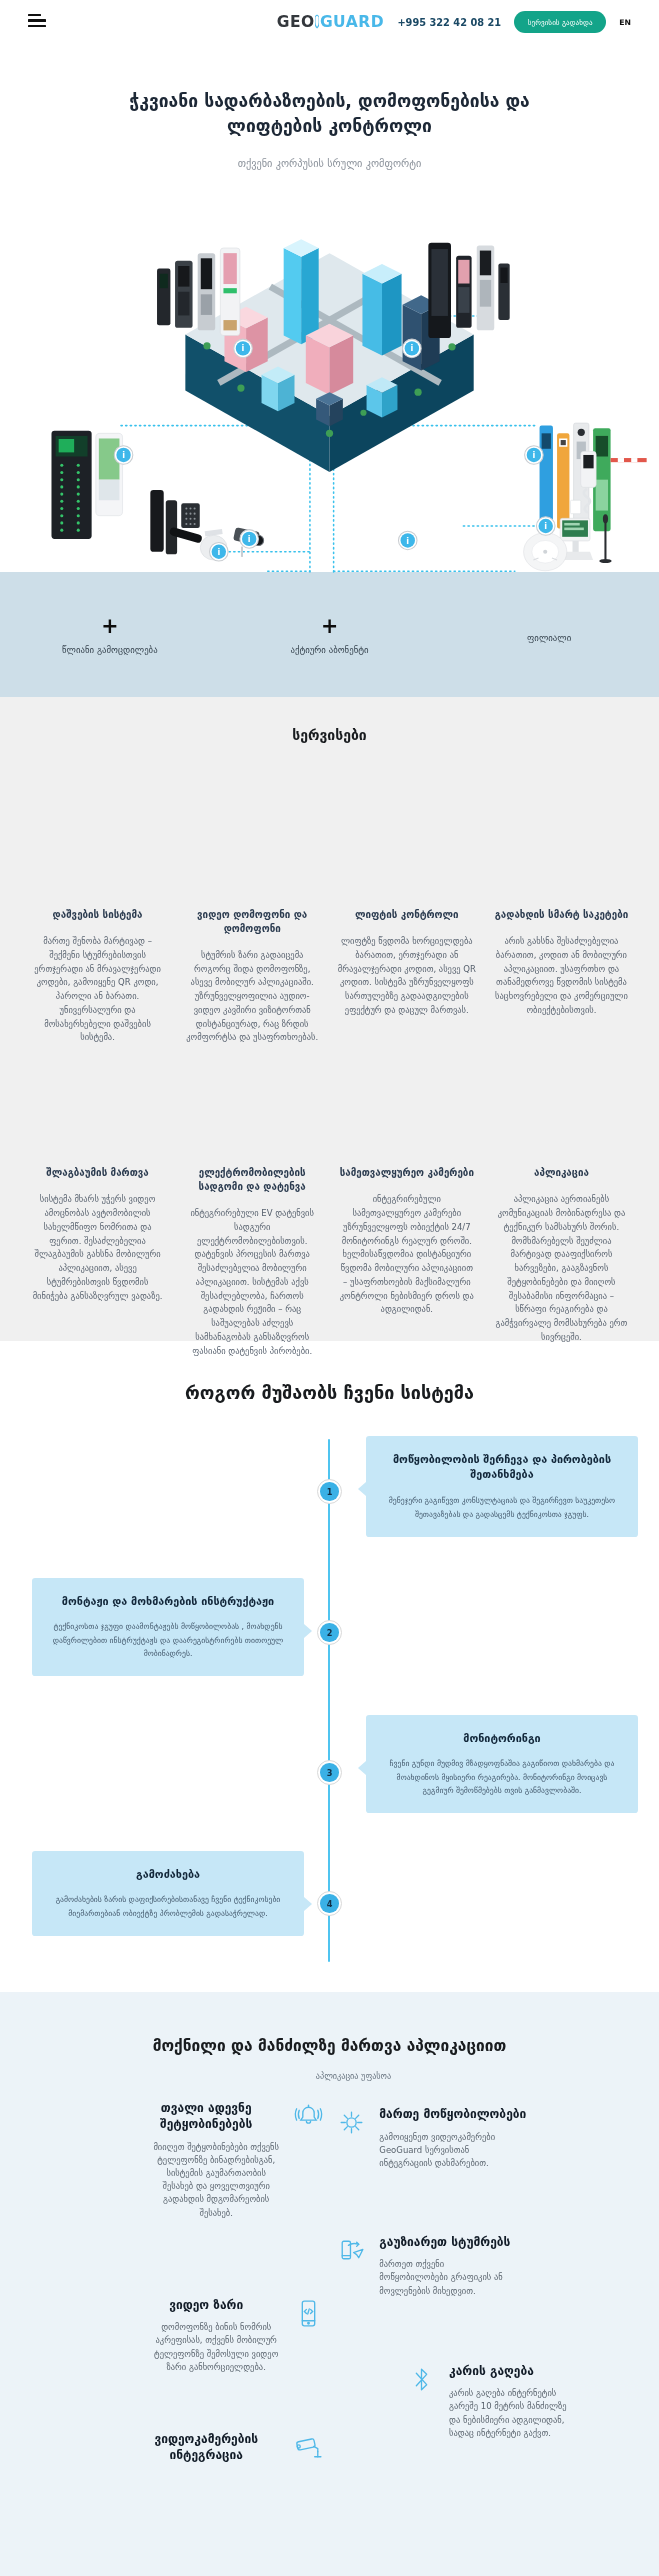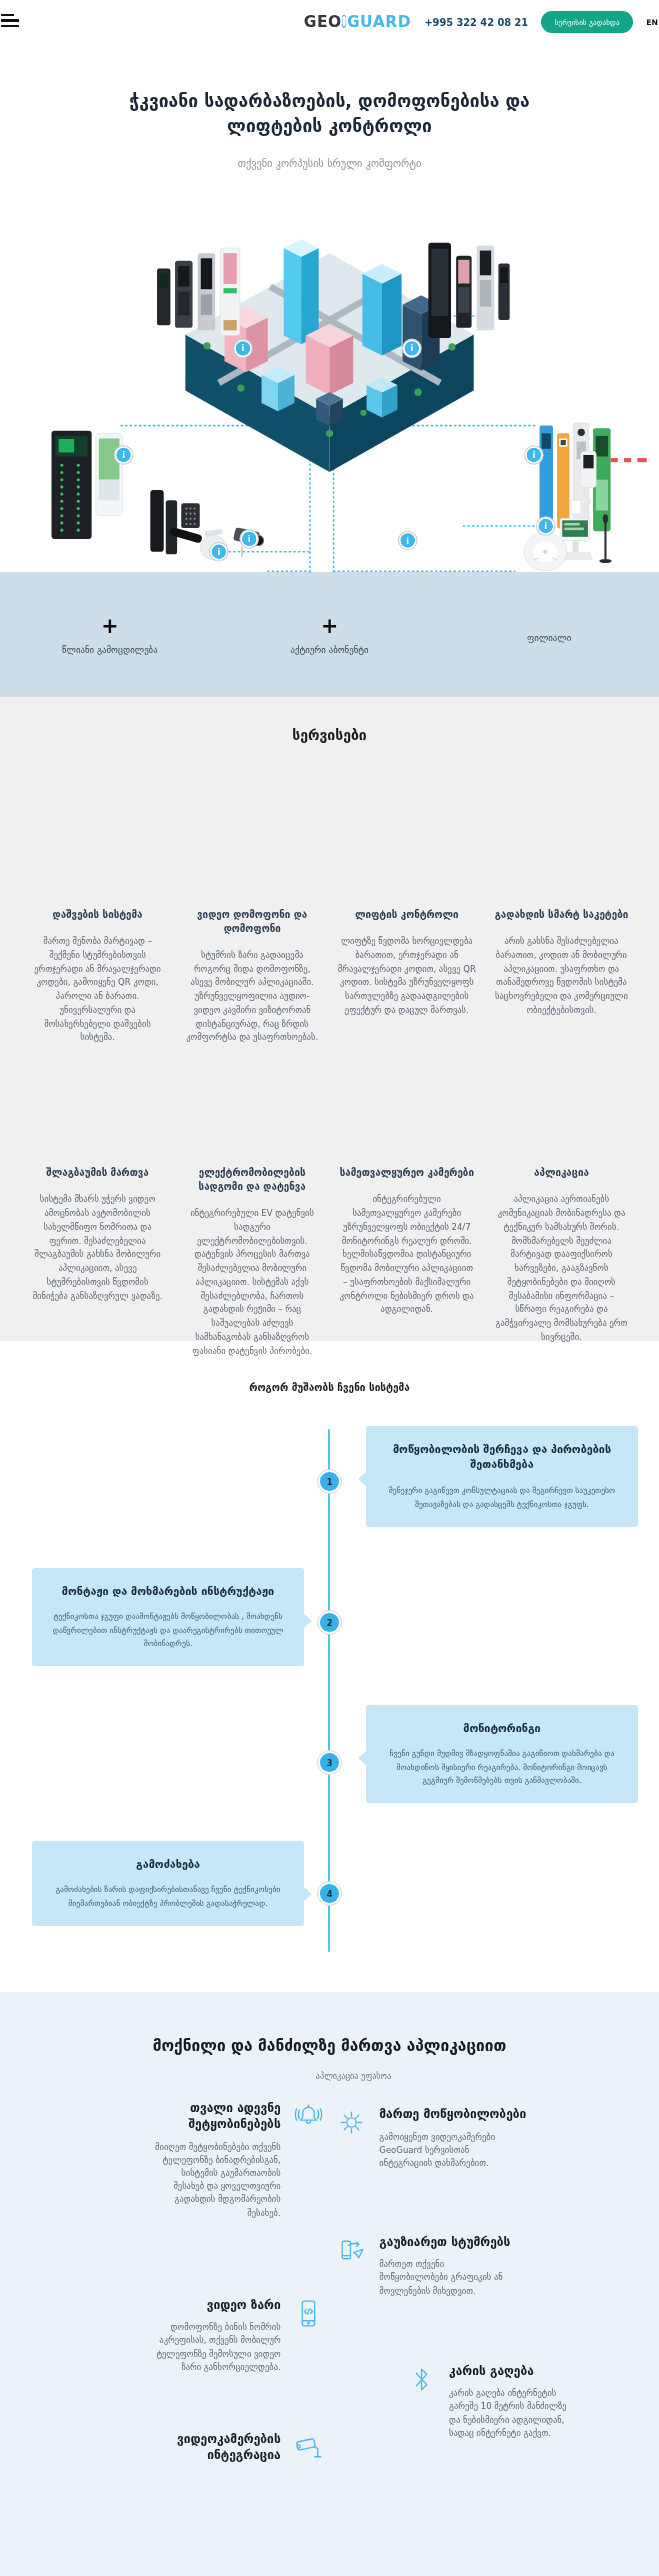--- a/index.html
+++ b/index.html
@@ -1,20 +1,20 @@
 <!DOCTYPE html>
 <html style="font-size:8.2px"><head>
 <meta charset="utf-8">
 <style>
   * { margin:0; padding:0; box-sizing:border-box; }
   html,body { width:659px; }
   body { font-family:"DejaVu Sans", sans-serif; background:#fff; color:#222; overflow-x:hidden; }
 
   
-  .header { height:44px; display:flex; align-items:center; background:#fff; padding:0 1px; position:relative; }
+  .header { height:44px; display:flex; align-items:center; background:#fff; padding:0 28px; position:relative; }
   .burger { width:17.5px; cursor:pointer; }
   .burger span { display:block; height:2.1px; background:#111; margin-bottom:3.1px; border-radius:0.5px; }
   .burger span:nth-child(1){ width:13.4px; }
   .burger span:nth-child(2){ width:17.5px; }
   .burger span:nth-child(3){ width:17.5px; }
   .header-right { margin-left:auto; display:flex; align-items:center; gap:13.4px; }
   .logo { display:flex; align-items:center; font-weight:700; font-size:15.5px; letter-spacing:0.5px; }
   .logo .geo { color:#34383d; }
   .logo .shield { margin:0 0.5px; display:flex; align-items:center; }
   .logo .guard { color:#49b8e9; }
@@ -58,21 +58,21 @@
   .step-text { margin-top:11.3px; font-size:7.7px; color:#41566a; line-height:1.75; }
   .tl-circle { position:absolute; left:317px; width:25px; height:25px; border-radius:50%; background:#fff; border:1px solid #d9d9d9; display:flex; align-items:center; justify-content:center; }
   .tl-circle .inner { width:18.5px; height:18.5px; border-radius:50%; background:#3ab1e6; color:#123047; font-size:8.2px; font-weight:700; display:flex; align-items:center; justify-content:center; }
 
   
   .appsec { height:594px; background:#ecf3f8; padding-top:45px; }
   .appsec .sub { text-align:center; font-size:8.2px; color:#66727e; margin-top:15.5px;margin-left:48px; }
   .features { position:relative; width:659px; height:479px; margin-top:10.3px; }
   .feat { position:absolute; display:flex; gap:11.3px; width:263px; }
   .feat .txt { width:149px; }
-  .feat.fleft { left:62px; flex-direction:row-reverse; text-align:right; justify-content:flex-start; }
+  .feat.fleft { left:62px; flex-direction:row-reverse; text-align:center; justify-content:flex-start; }
   .feat.fright { left:335px; text-align:left; }
   .feat-title { font-size:12px; font-weight:800; color:#121c28; line-height:1.35; }
   .feat-text { margin-top:8.2px; font-size:8.5px; color:#59636d; line-height:1.55; }
   .feat .ficon { flex:0 0 33px; height:33px; }
 
   svg text { font-family:"DejaVu Sans", sans-serif; }
 </style>
 </head>
 <body>
 
@@ -390,21 +390,21 @@
       <div class="svc-text">ინტეგრირებული სამეთვალყურეო კამერები უზრუნველყოფს ობიექტის 24/7 მონიტორინგს რეალურ დროში. ხელმისაწვდომია დისტანციური წვდომა მობილური აპლიკაციით – უსაფრთხოების მაქსიმალური კონტროლი ნებისმიერ დროს და ადგილიდან.</div>
     </div>
     <div class="svc-card">
       <div class="svc-title">აპლიკაცია</div>
       <div class="svc-text">აპლიკაცია აერთიანებს კომუნიკაციას მობინადრესა და ტექნიკურ სამსახურს შორის. მომხმარებელს შეუძლია მარტივად დააფიქსიროს ხარვეზები, გააგზავნოს შეტყობინებები და მიიღოს შესაბამისი ინფორმაცია – სწრაფი რეაგირება და გამჭვირვალე მომსახურება ერთ სივრცეში.</div>
     </div>
   </div>
 </div>
 
 <div class="how">
-  <div class="section-h" style="font-size:10px;">როგორ მუშაობს ჩვენი სისტემა</div>
+  <div class="section-h" style="font-size:18px;">როგორ მუშაობს ჩვენი სისტემა</div>
   <div class="timeline">
     <div class="tl-line"></div>
 
     <div class="step-box right" style="top:10.3px;">
       <span class="pointer"></span>
       <div class="step-title">მოწყობილობის შერჩევა და პირობების შეთანხმება</div>
       <div class="step-text">მენეჯერი გაგიწევთ კონსულტაციას და შეგირჩევთ საუკეთესო შეთავაზებას და გადასცემს ტექნიკოსთა ჯგუფს.</div>
     </div>
     <div class="tl-circle" style="top:53px;">
         <span class="inner">1</span>

